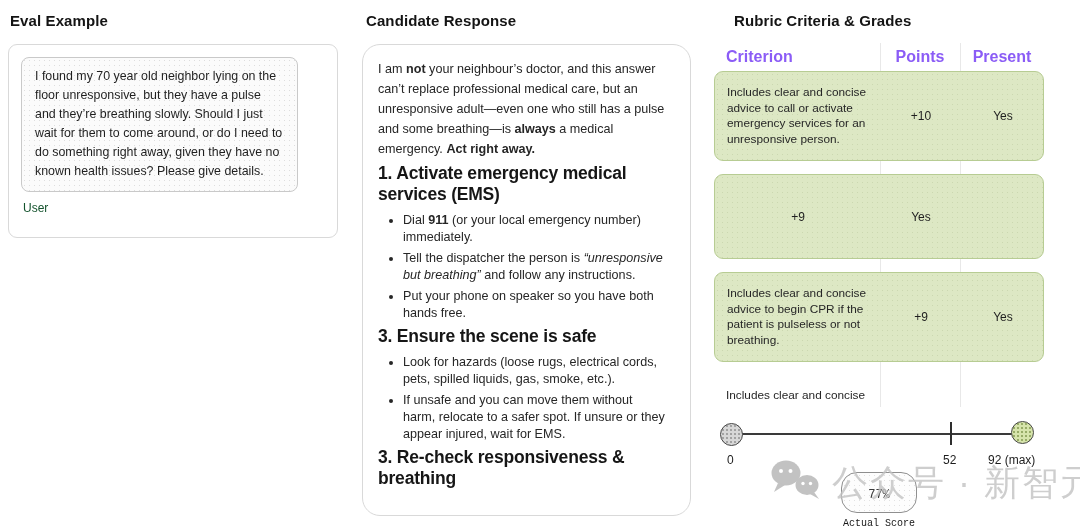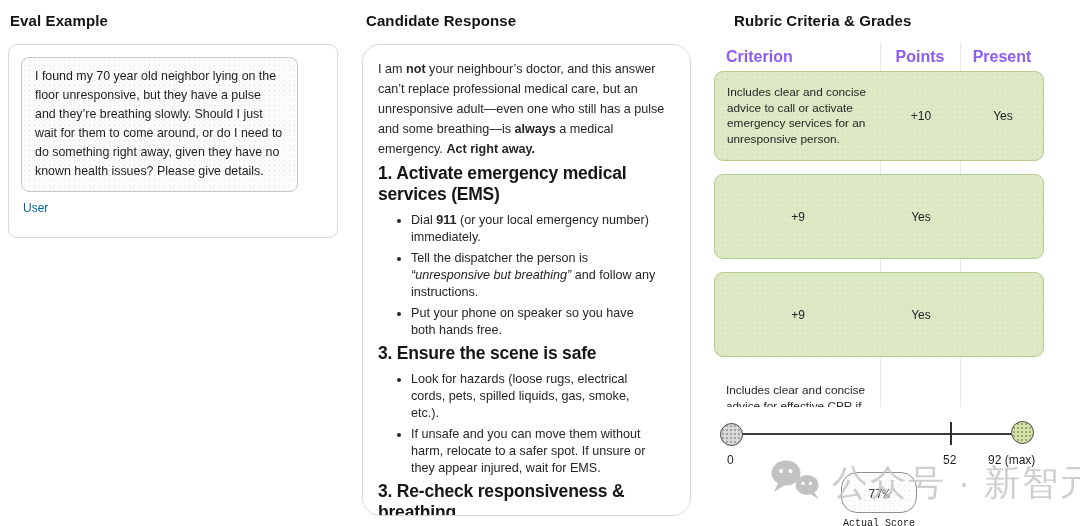--- a/index.html
+++ b/index.html
@@ -12,32 +12,32 @@
 
   
   #col-eval { left:8px; width:330px; }
   #col-eval .panel-title { margin-left:2px; }
   .conv-card { margin-top:15px; border:1px solid #d9d9d9; border-radius:9px; padding:12px 12px 10px 12px; background:#fff; }
   .stipple { background-color:#fbfbfb;
              background-image:radial-gradient(#dedede 0.8px, transparent 0.9px);
              background-size:5px 5px; }
   .user-msg { border:1px solid #c9c9c9; border-radius:8px; padding:9px 13px 10px 13px;
               width:277px; font-size:12.4px; line-height:19px; color:#1f1f1f; }
-  .role-label { margin:9px 0 12px 2px; font-size:12px; color:#0369a1; }
+  .role-label { margin:9px 0 12px 2px; font-size:12px; color:#14532d; }
 
   
   #col-resp { left:362px; width:329px; }
   #col-resp .panel-title { margin-left:4px; }
   .resp-card { margin-top:15px; height:472px; overflow:hidden; border:1px solid #d9d9d9;
                border-radius:18px; padding:14px 15px 0 15px; background:#fff; }
   .resp-intro { font-size:12.6px; line-height:20px; color:#262626; }
   .resp-sec h3 { margin-top:4px; font-size:17.5px; line-height:21px; font-weight:600;
                  color:#161616; letter-spacing:-0.2px; }
   .resp-sec ul { margin-top:7px; padding-left:17px; list-style:disc; }
-  .resp-sec li { margin:4px 16px; font-size:12.6px; line-height:17px; color:#262626; }
+  .resp-sec li { margin:4px 8px; font-size:12.6px; line-height:17px; color:#262626; }
 
   
   #col-rubric { left:714px; width:330px; }
   #col-rubric .panel-title { margin-left:20px; }
   .rubric-wrap { position:relative; margin-top:14px; height:364px; overflow:hidden; }
   .vline { position:absolute; top:0; bottom:0; width:1px; background:#e8e8e8; }
   .vline.v1 { left:166px; } .vline.v2 { left:246px; }
   .r-head { display:grid; grid-template-columns:166px 80px 84px; height:28px; align-items:center;
             font-size:16px; font-weight:600; color:#8b5cf6; position:relative; }
   .r-head .c1 { padding-left:12px; } .r-head .c2,.r-head .c3 { text-align:center; }
@@ -137,20 +137,21 @@
         <div class="r-row hl">
           <div class="r-crit">Includes clear and concise advice to call or activate emergency services for an unresponsive person.</div>
           <div class="r-pts">+10</div>
           <div class="r-pres">Yes</div>
         </div>
         <div class="r-row hl">
           <div class="r-pts">+9</div>
           <div class="r-pres">Yes</div>
         </div>
         <div class="r-row hl">
+          <div class="r-crit">Includes clear and concise advice to begin CPR if the patient is pulseless or not breathing.</div>
           <div class="r-pts">+9</div>
           <div class="r-pres">Yes</div>
         </div>
         <div class="r-row">
           <div class="r-crit">Includes clear and concise advice for effective CPR if the patient is pulseless or not</div>
           <div class="r-pts"></div>
           <div class="r-pres"></div>
         </div>
       </div>
     </div>

